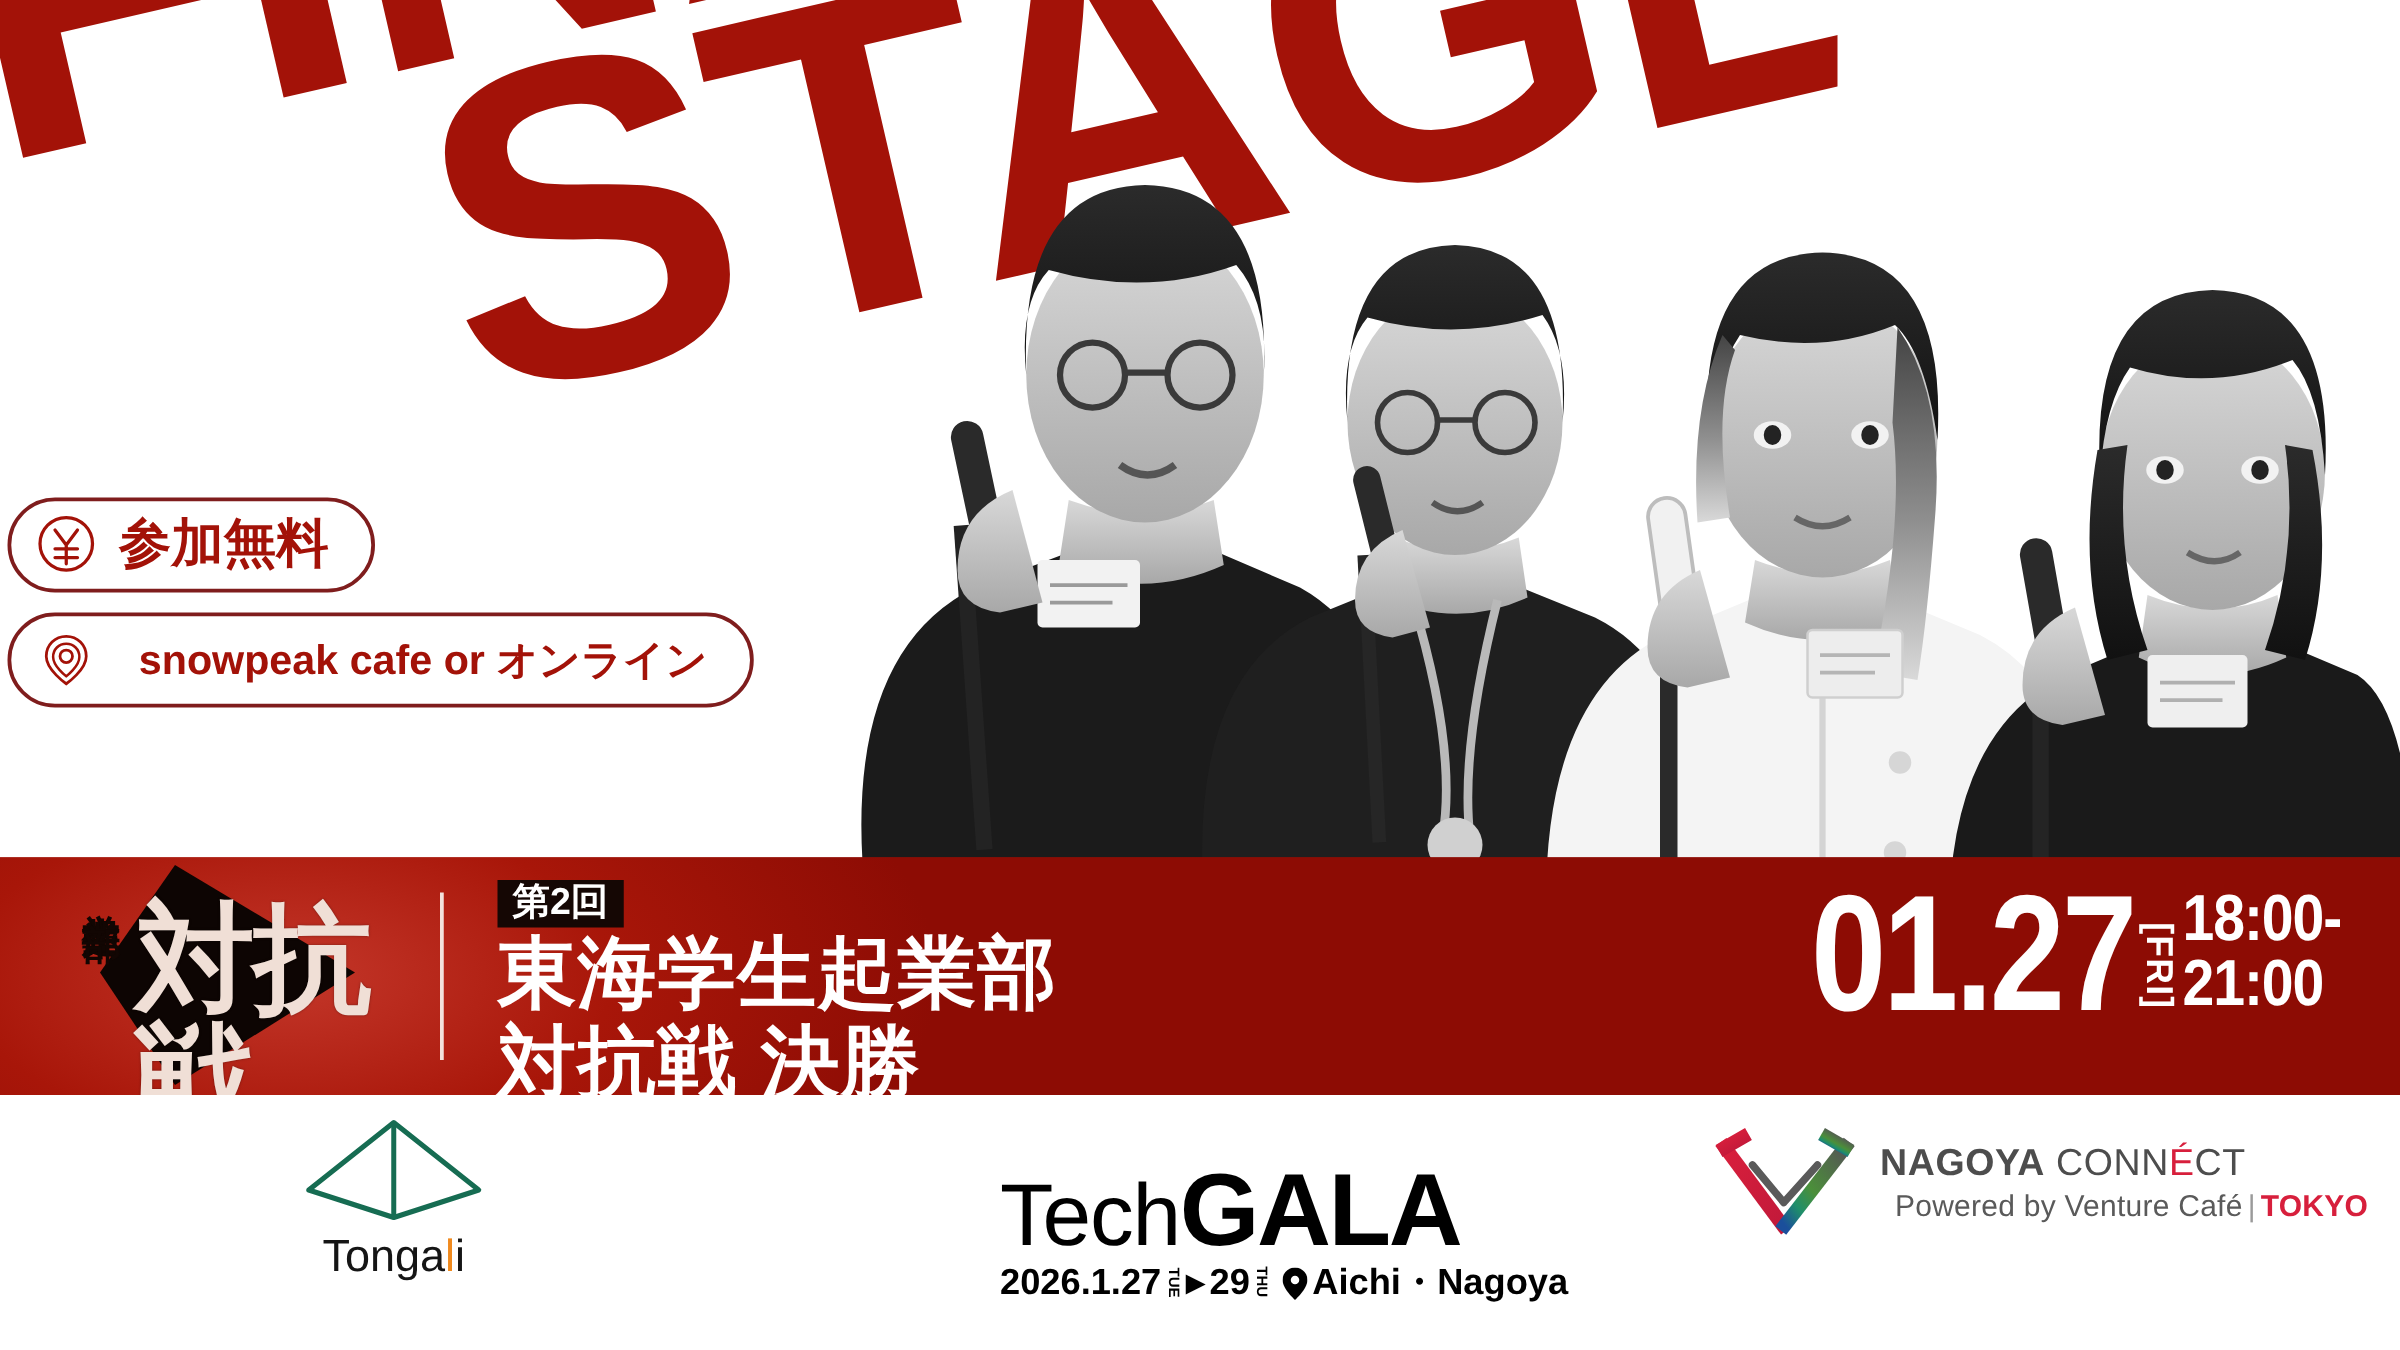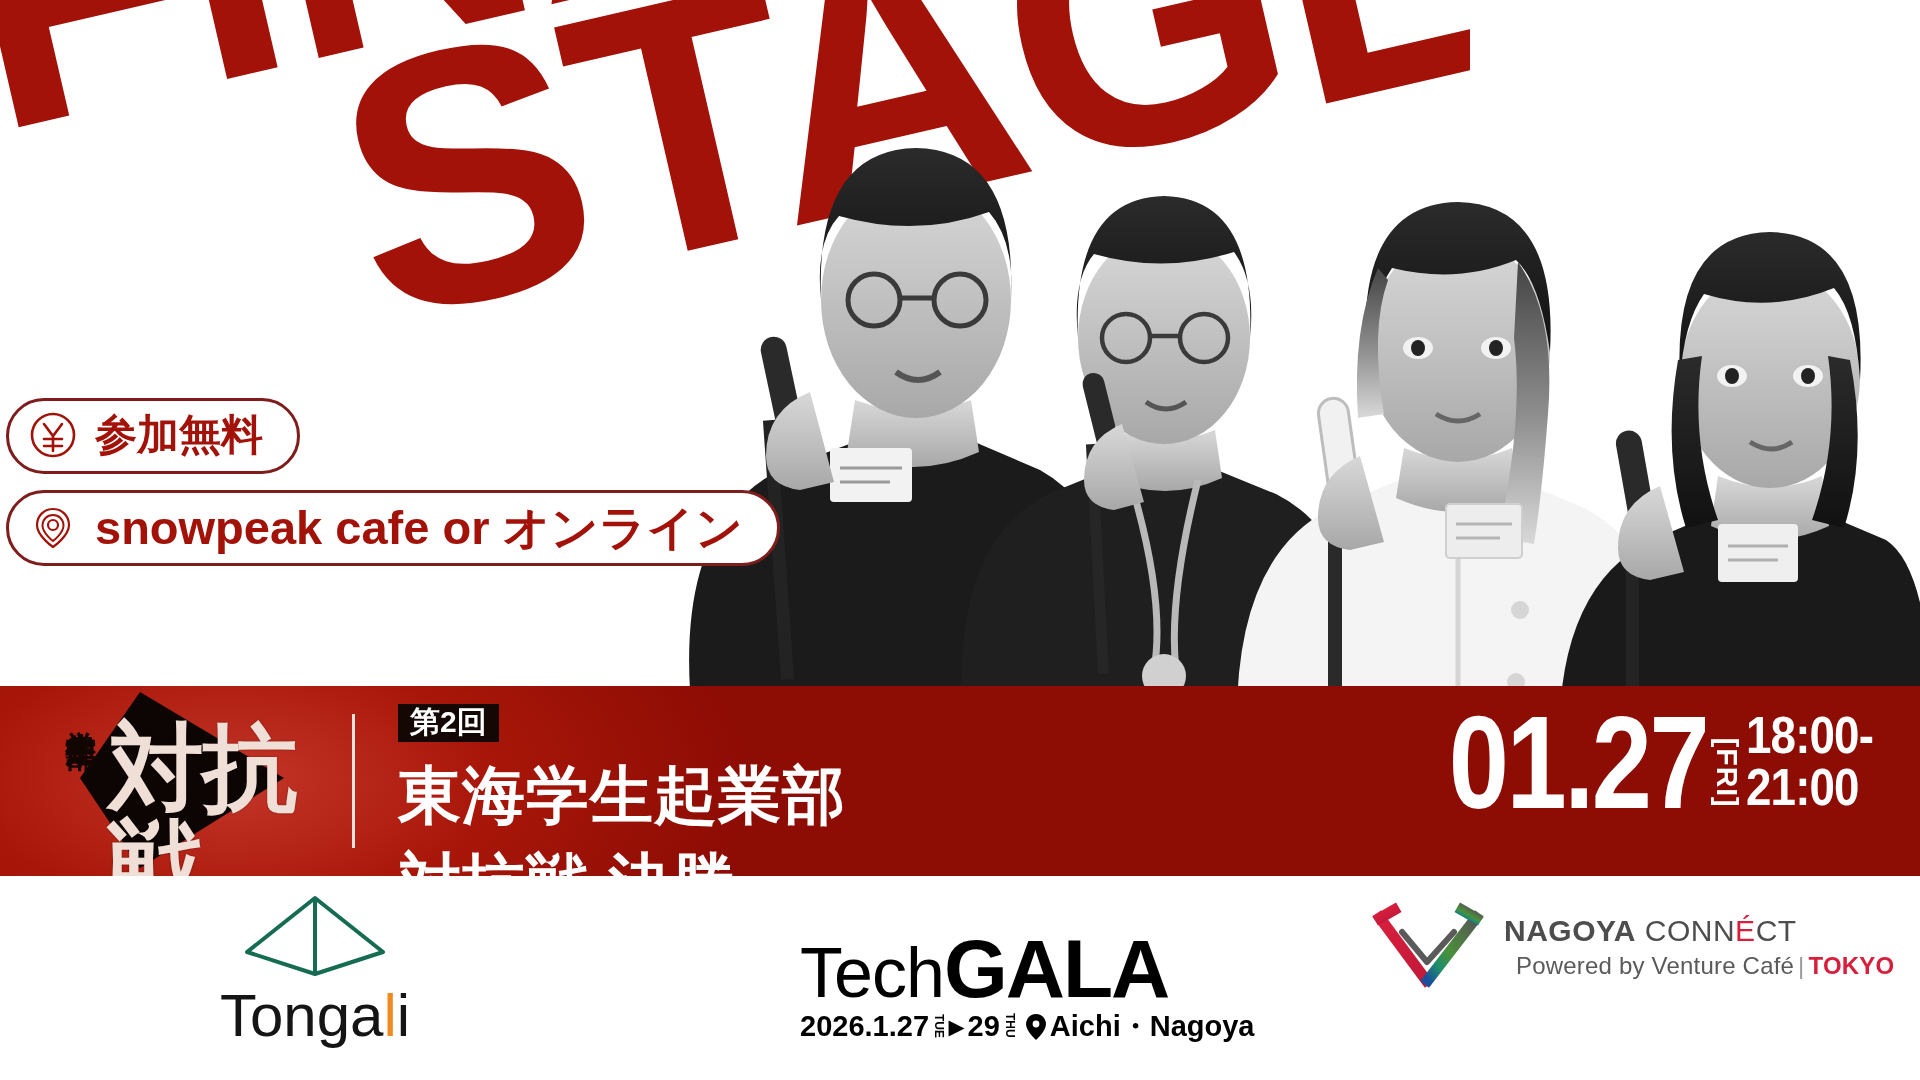--- a/index.html
+++ b/index.html
@@ -62,21 +62,21 @@
   }
   .pill .ico{
     width:48px; height:48px; flex:0 0 48px;
     display:flex; align-items:center; justify-content:center;
   }
   .pill .txt{
     font-size:40px; font-weight:700; letter-spacing:0px; white-space:nowrap;
     line-height:1;
   }
   .pill.pill-free .txt{ font-size:42px; }
-  .pill.pill-place .txt{ font-size:47px; }
+  .pill.pill-place .txt{ font-size:33px;margin-left:16px; }
 
   
   .banner{
     position:absolute; left:0; top:686px; width:1920px; height:190px;
     z-index:7;
     background:
       radial-gradient(ellipse 480px 240px at 215px 96px, #b8281a 0%, #a31208 45%, #8c0d05 100%),
       #9d1007;
     display:flex; align-items:center;
   }
@@ -109,21 +109,21 @@
   }
 
   .title-block{ position:absolute; left:398px; top:18px; z-index:3; }
   .kaisu{
     display:inline-block; background:#150704; color:#ffffff;
     font-size:30px; font-weight:700; padding:3px 12px 5px; line-height:1;
     letter-spacing:0px;
   }
   .title-line{
     color:#ffffff; font-size:63px; font-weight:700; line-height:1.06;
-    letter-spacing:1px; margin-top:20px; white-space:nowrap;
+    letter-spacing:1px; margin-top:4px; white-space:nowrap;
   }
 
   .date-block{
     position:absolute; right:30px; top:16px; z-index:3;
     display:flex; align-items:flex-end; gap:4px;
   }
   .bigdate{
     color:#fff; font-size:132px; font-weight:700; line-height:0.92;
     letter-spacing:-3px; font-stretch:condensed;
     transform:scaleX(0.82); transform-origin:right bottom;
@@ -140,21 +140,21 @@
   }
 
   
   .footer{
     position:absolute; left:0; top:876px; width:1920px; height:204px;
     background:#ffffff; z-index:8;
     display:flex; align-items:center;
   }
   .logo-tongali{ position:absolute; left:205px; top:16px; width:220px; text-align:center; }
   .logo-tongali .name{
-    font-size:60px; font-weight:400; color:#151515; letter-spacing:0px;
+    font-size:36px; font-weight:400; color:#151515; letter-spacing:0px;
     line-height:1; margin-top:2px;
   }
   .logo-tongali .name .accent{ color:#f08a1e; }
 
   .logo-techgala{ position:absolute; left:800px; top:24px;margin-top:28px; }
   .logo-techgala .tg{
     font-size:70px; line-height:1; color:#000; letter-spacing:-1px;
     font-weight:400; white-space:nowrap;
   }
   .logo-techgala .tg b{ font-weight:700; font-size:82px; letter-spacing:-2px; }

